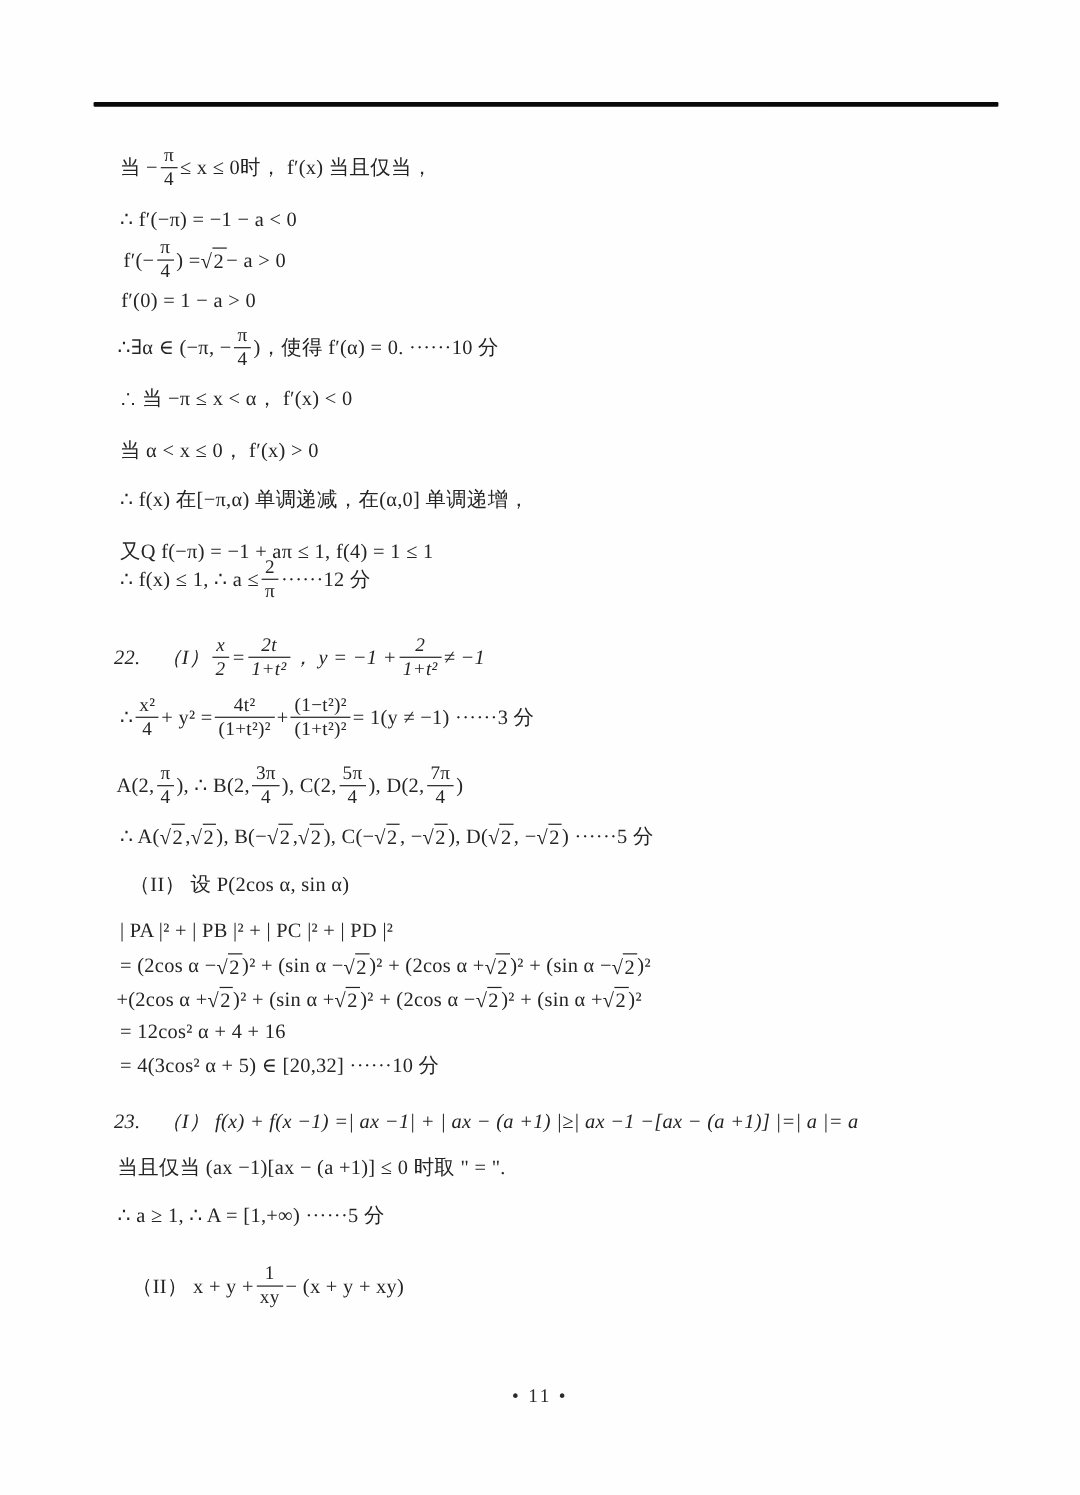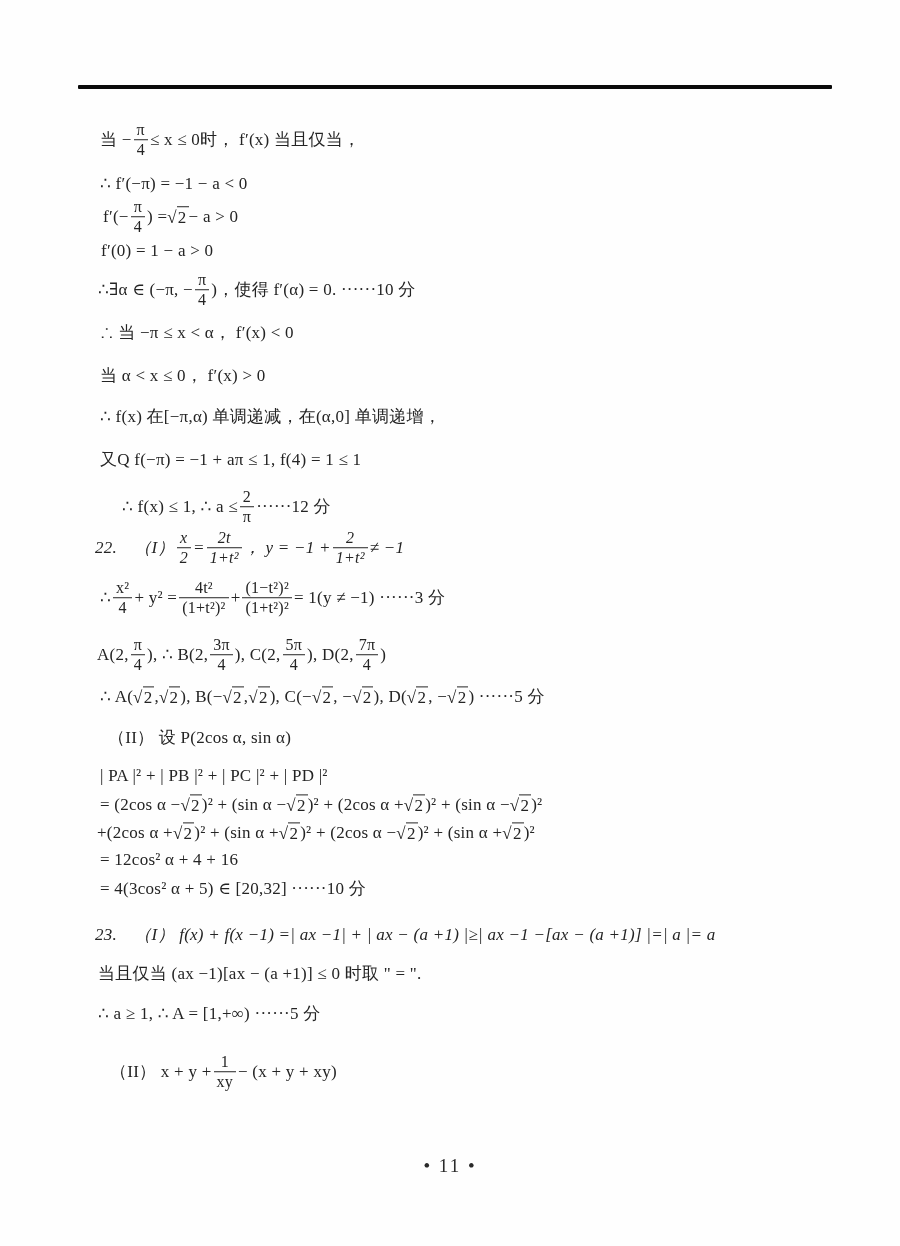--- a/index.html
+++ b/index.html
@@ -40,21 +40,21 @@
   .frac .num { display:block; padding:0 3px 1px 3px; border-bottom:1.4px solid #242424; }
   .frac .den { display:block; padding:1px 3px 0 3px; }
   .sqrt { display:inline-block; vertical-align:middle; white-space:nowrap; }
   .sqrt .sign { display:inline-block; }
   .sqrt .rad { display:inline-block; border-top:1.4px solid #242424; padding:0 2px 0 1px; }
   .footer {
     position:absolute;
     left:0; top:1155px;
     width:100%;
     text-align:center;
-    font-size:19px;
+    font-size:16px;
     color:#2a2a2a;
     letter-spacing:2px;
   }
 </style>
 </head>
 <body>
 
 <div class="page">
   <div class="rule"></div>
   <div id="lines">
@@ -69,21 +69,21 @@
         </span><span class="tx">) = </span><span class="sqrt"><span class="sign">√</span><span class="rad">2</span></span><span class="tx"> − a &gt; 0</span></div>
       <div class="line" style="left: 101px; top: 250px;"><span class="tx">f′(0) = 1 − a &gt; 0</span></div>
       <div class="line" style="left: 98px; top: 290px;"><span class="tx">∴∃α ∈ (−π, − </span><span class="frac">
           <span class="num">π</span>
           <span class="den">4</span>
         </span><span class="tx">)，使得 f′(α) = 0. ······10 分</span></div>
       <div class="line" style="left: 100px; top: 332px;"><span class="tx">∴ 当 −π ≤ x &lt; α，  f′(x) &lt; 0</span></div>
       <div class="line" style="left: 100px; top: 375px;"><span class="tx">当 α &lt; x ≤ 0，  f′(x) &gt; 0</span></div>
       <div class="line" style="left: 100px; top: 416px; text-decoration: underline;"><span class="tx">∴ f(x) 在[−π,α) 单调递减，在(α,0] 单调递增，</span></div>
       <div class="line" style="left: 100px; top: 459px;"><span class="tx">又Q f(−π) = −1 + aπ ≤ 1, f(4) = 1 ≤ 1</span></div>
-      <div class="line" style="left: 100px; top: 507px; margin-left: 22px;"><span class="tx">∴ f(x) ≤ 1, ∴ a ≤ </span><span class="frac">
+      <div class="line" style="left: 100px; top: 483px;"><span class="tx">∴ f(x) ≤ 1, ∴ a ≤ </span><span class="frac">
           <span class="num">2</span>
           <span class="den">π</span>
         </span><span class="tx"> ······12 分</span></div>
       <div class="line" style="left: 95px; top: 548px; font-style: italic;"><span class="tx">22.　（I） </span><span class="frac">
           <span class="num">x</span>
           <span class="den">2</span>
         </span><span class="tx"> = </span><span class="frac">
           <span class="num">2t</span>
           <span class="den">1+t²</span>
         </span><span class="tx"> ， y = −1 + </span><span class="frac">

